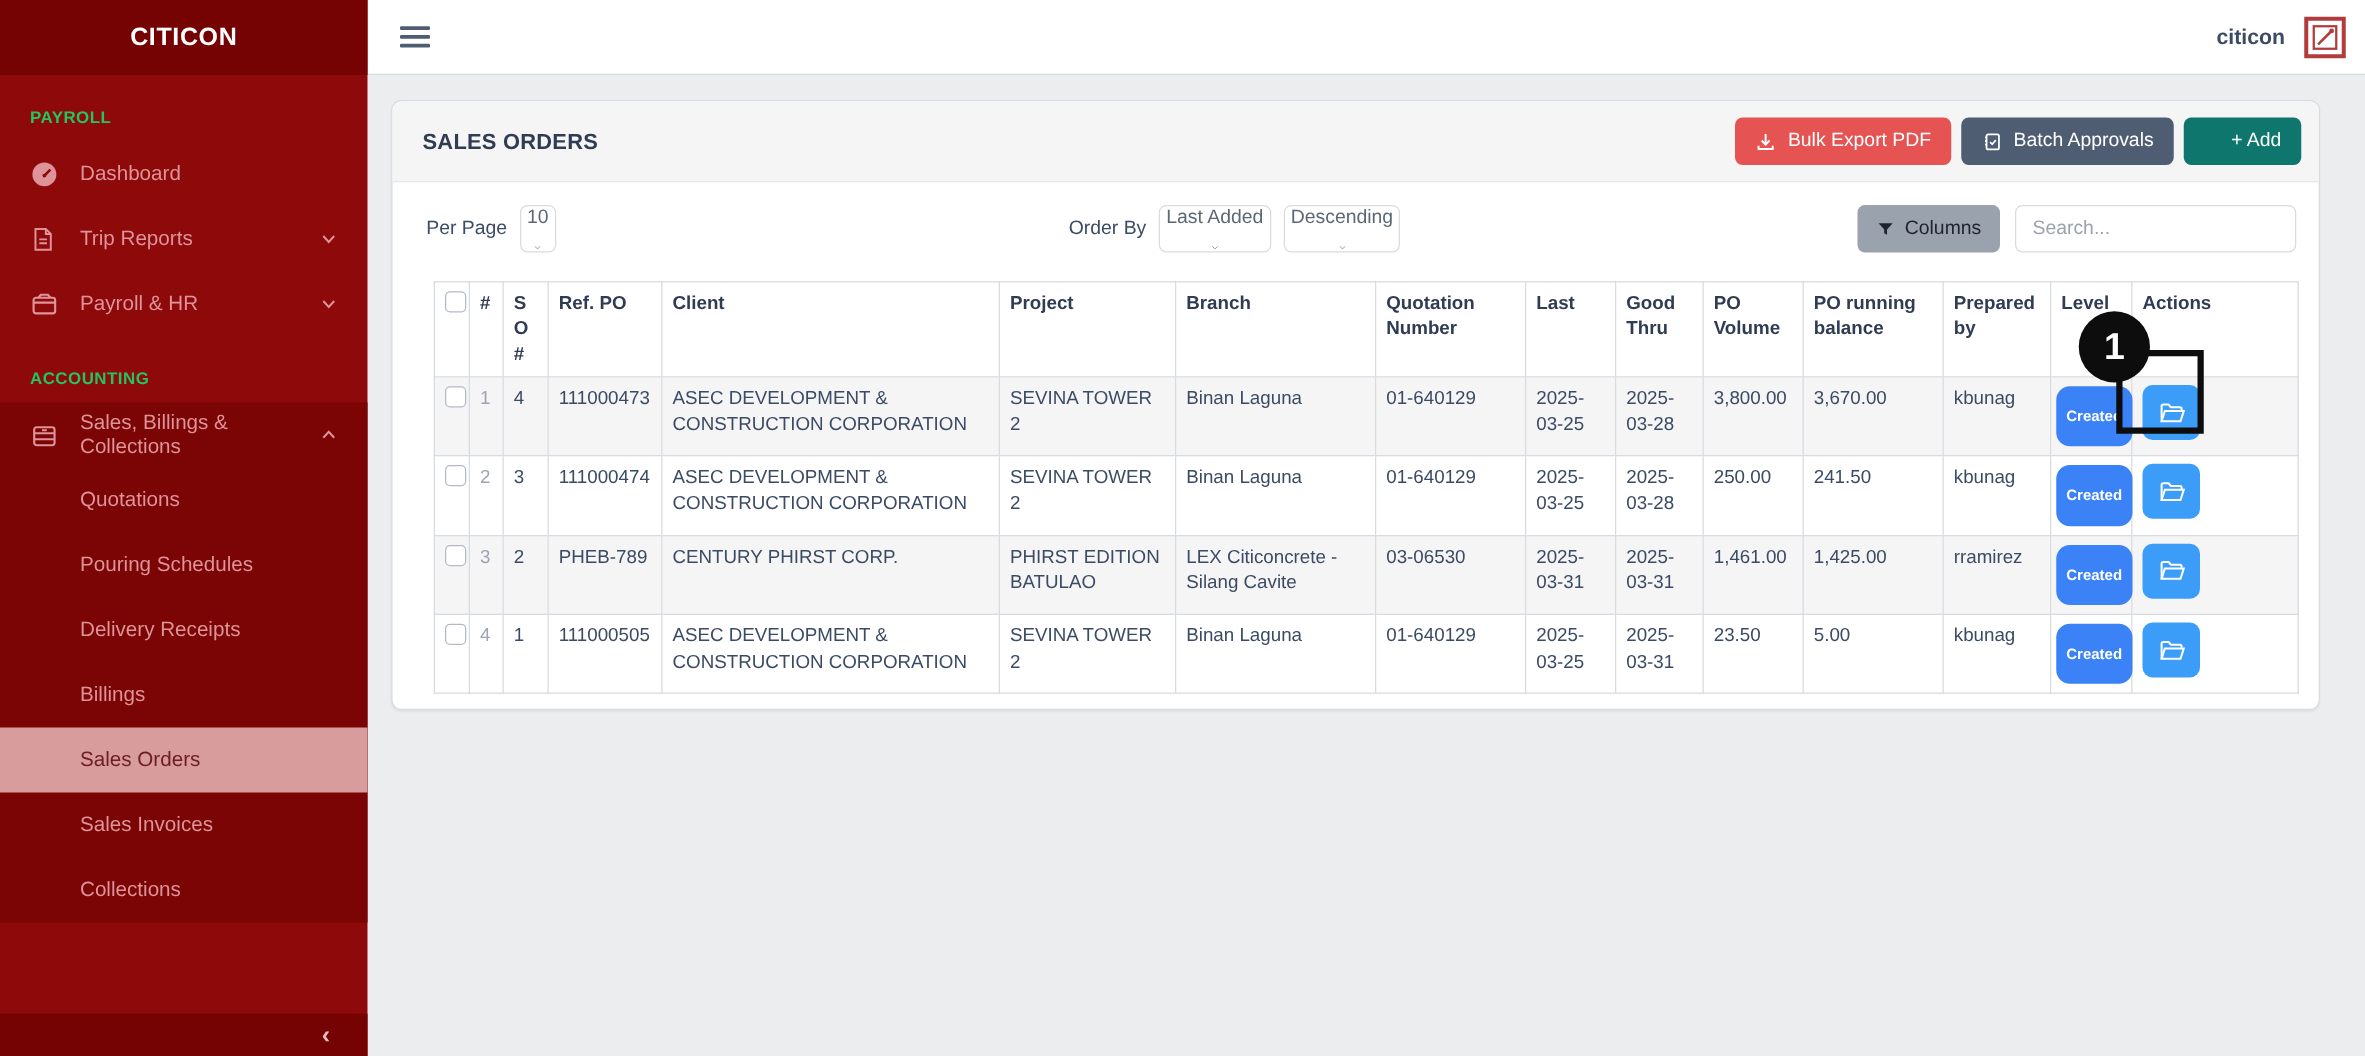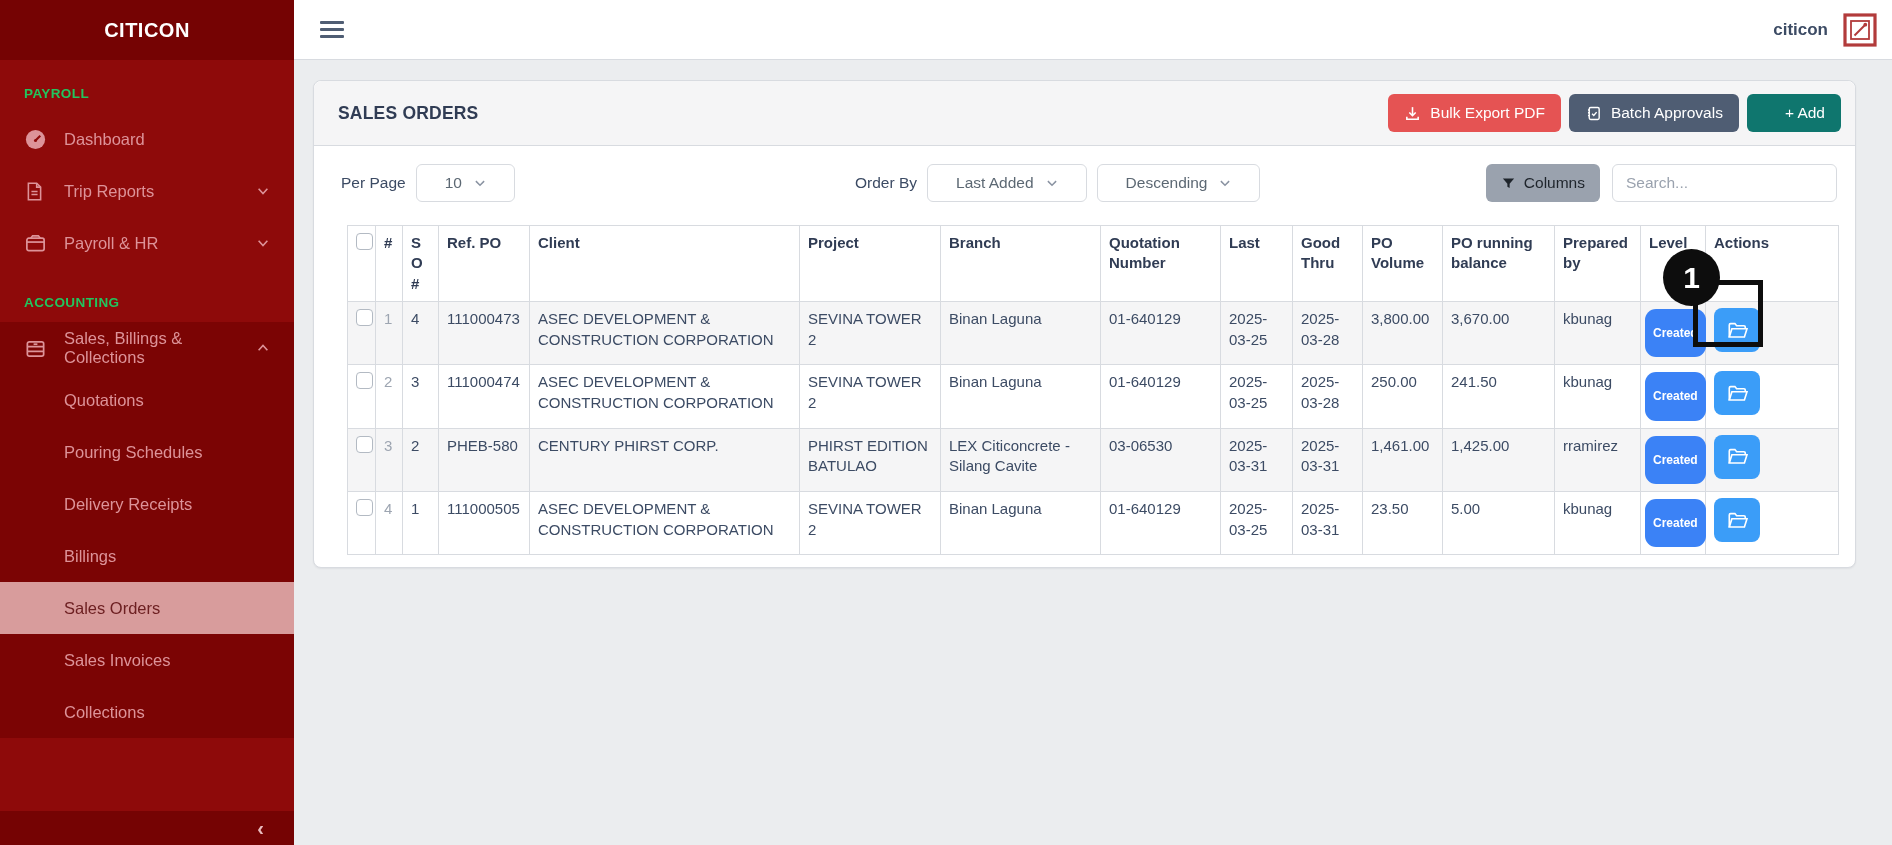--- a/index.html
+++ b/index.html
@@ -46,22 +46,22 @@
   .btn-info   { background:#0f766e;padding-left:38px; }
   .card-body { padding:18px 18px 0 24px; }
   
   .filter-row { position:relative; height:39px; margin-left:9px; }
   .fgroup { position:absolute; top:0; display:flex; align-items:center; gap:10px; }
   .fg-perpage { left:-6px; }
   .fg-orderby { left:472px;margin-left:36px; }
   .fg-right { right:0; gap:12px; }
   .flabel { font-size:15.5px; color:#3c4b64; }
   .select { height:38px; background:#fff; border:1px solid #d8dbe0; border-radius:6px;
-            display:inline-flex; align-items:center; gap:12px; padding:0 28px; color:#5c6873;
-            font-size:15.5px; cursor:pointer; }
+            display:inline-flex; align-items:center; gap:12px; padding:0 5px; color:#5c6873;
+            font-size:15.5px; cursor:pointer;flex-direction:column; }
   .btn-columns { height:38px; background:#9aa2ae; border:none; border-radius:6px; color:#1e242b;
                  font-size:15.5px; font-family:inherit; font-weight:500; display:inline-flex;
                  align-items:center; gap:8px; padding:0 15px; cursor:pointer; }
   .search-input { width:225px; height:38px; border:1px solid #d8dbe0; border-radius:6px;
                   padding:0 13px; font-size:15.5px; font-family:inherit; color:#3c4b64; outline:none; }
   .search-input::placeholder { color:#9aa2ae; }
   
   table.grid { margin:22px 0 0 9px; border-collapse:collapse; table-layout:fixed; width:1491px; }
   .grid th, .grid td { border:1px solid #d8dbe0; padding:7px 8px; vertical-align:top;
                        font-size:15px; line-height:1.36; word-wrap:break-word; overflow-wrap:break-word; }
@@ -352,21 +352,21 @@
                     <path d="M2.5 18.5 5.5 9H23l-3 9.5z"></path>
                   </svg>
                 </span>
               </button>
             </td>
           </tr>
           <tr>
             <td><span class="cbx"></span></td>
             <td class="rownum">3</td>
             <td>2</td>
-            <td>PHEB-580</td>
+            <td>PHEB-789</td>
             <td>CENTURY PHIRST CORP.</td>
             <td>PHIRST EDITION BATULAO</td>
             <td>LEX Citiconcrete - Silang Cavite</td>
             <td>03-06530</td>
             <td>2025-03-31</td>
             <td>2025-03-31</td>
             <td>1,461.00</td>
             <td>1,425.00</td>
             <td>rramirez</td>
             <td class="cell-level"><span class="badge">Created</span></td>

